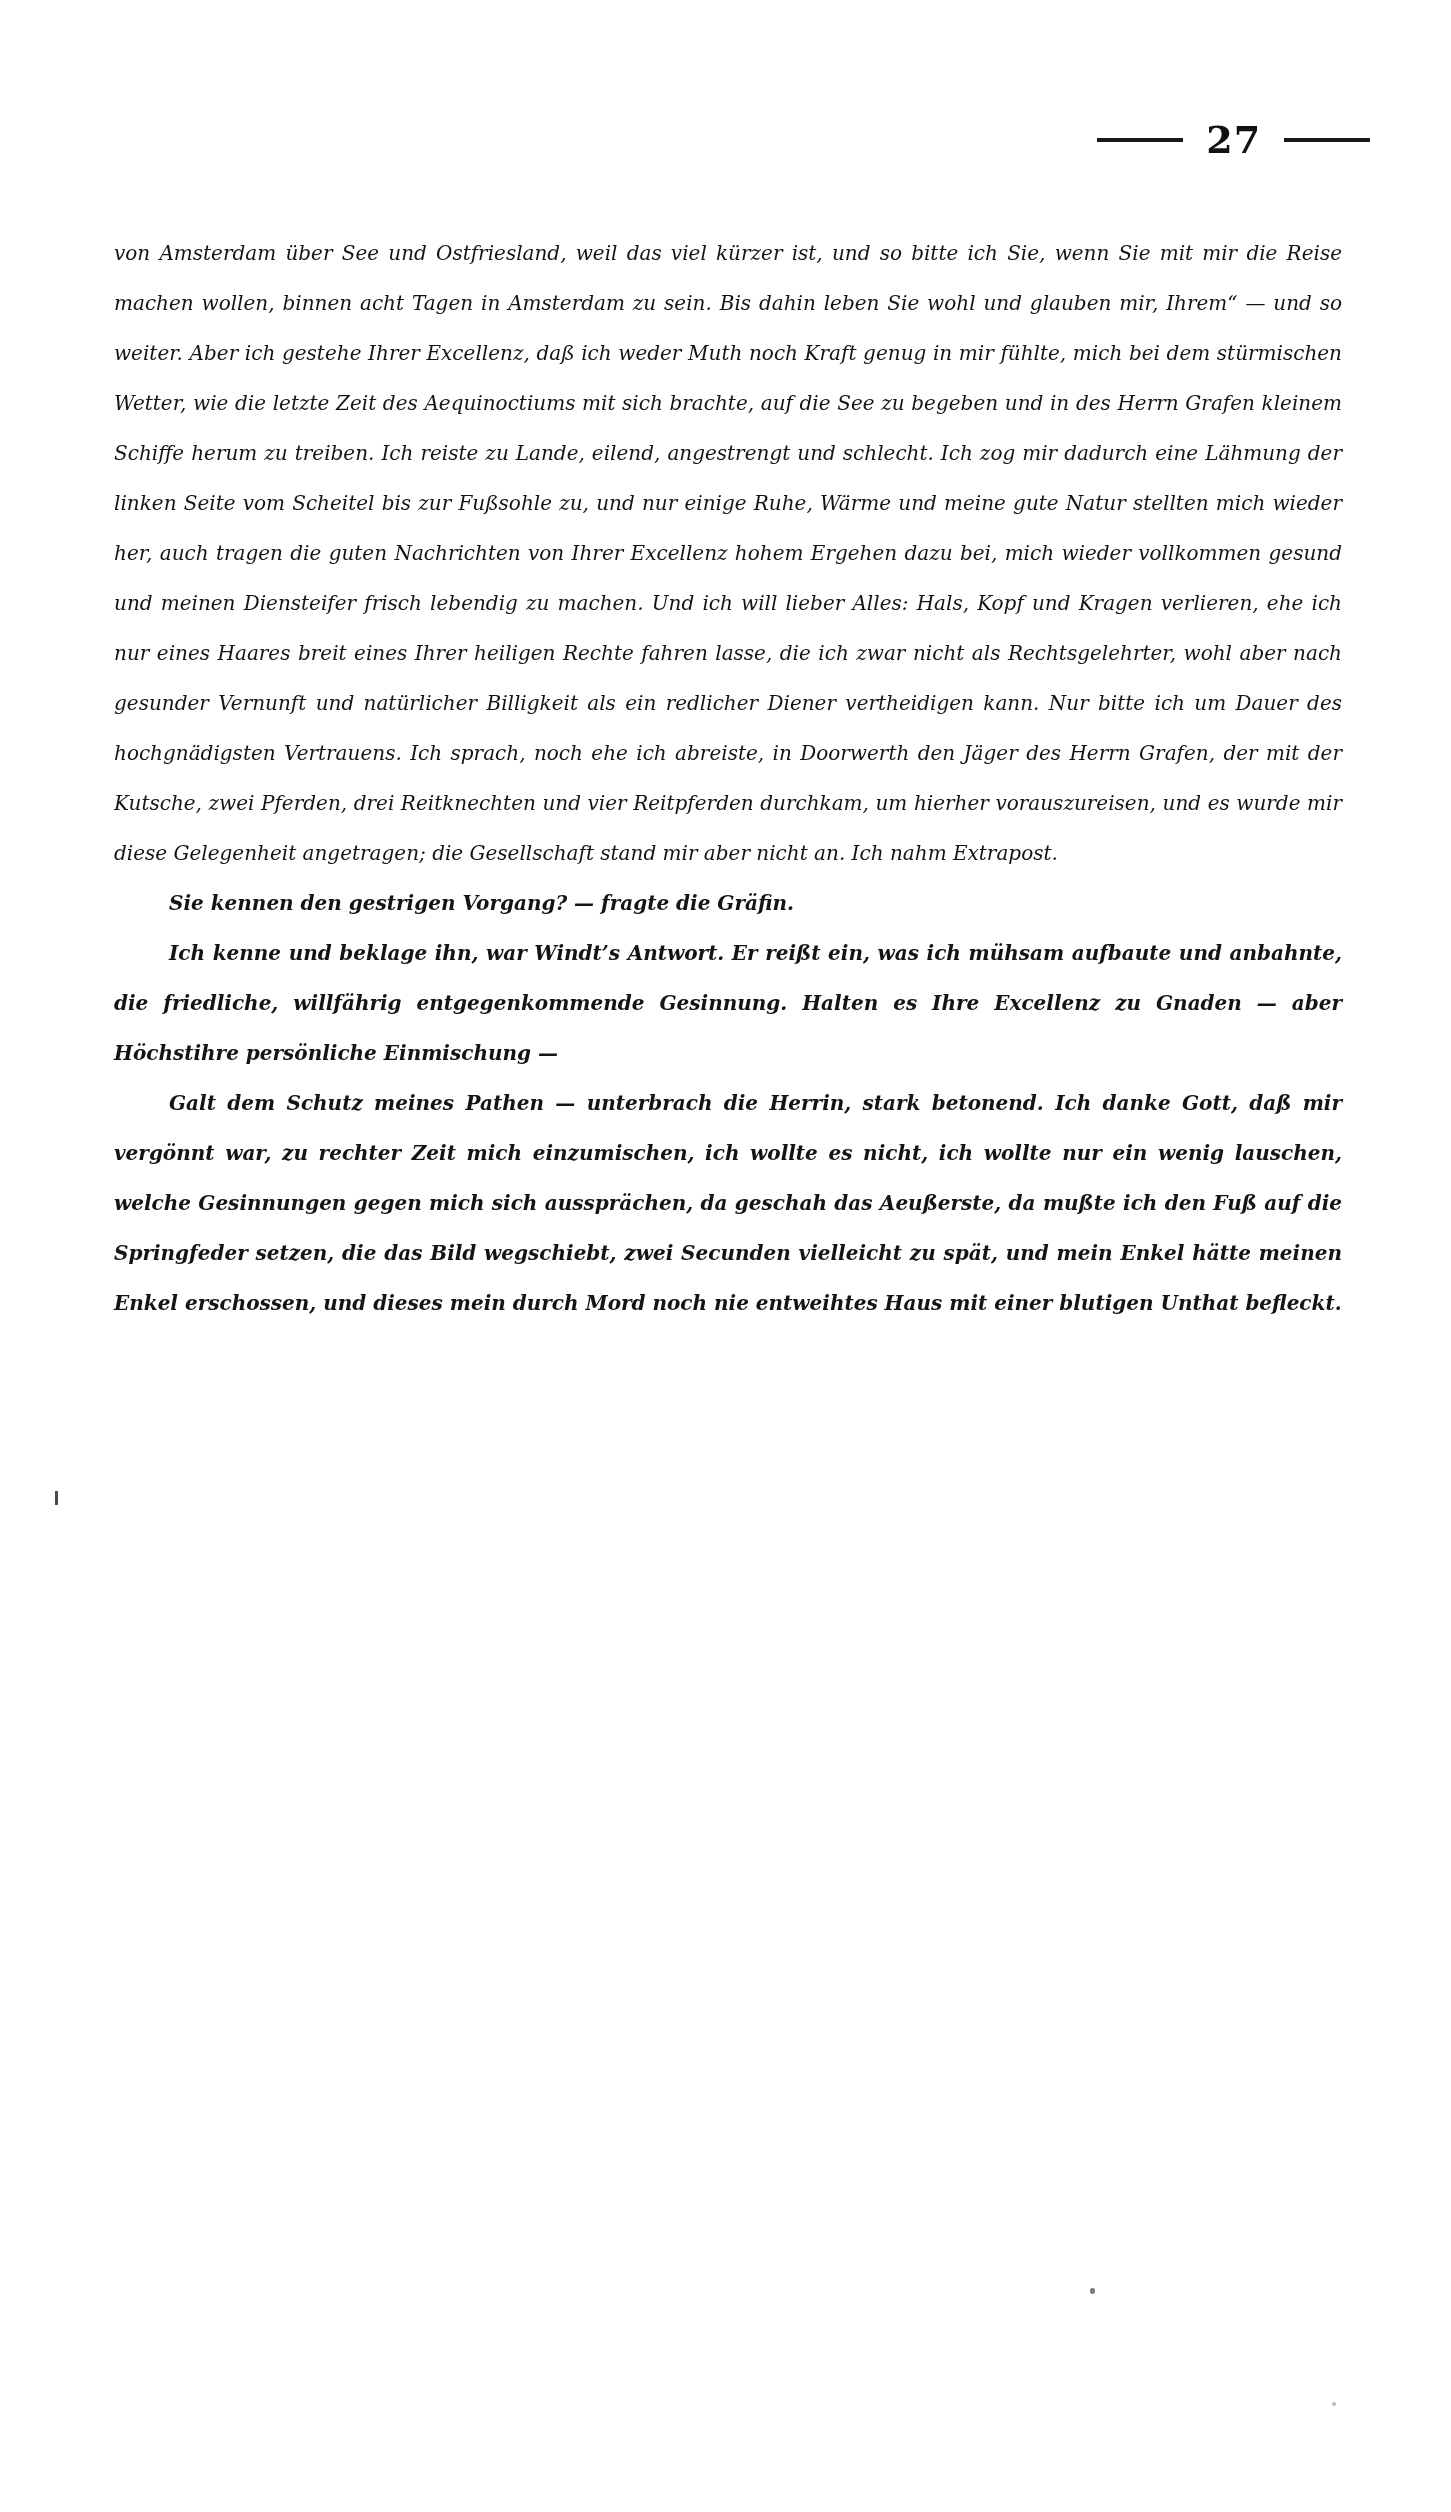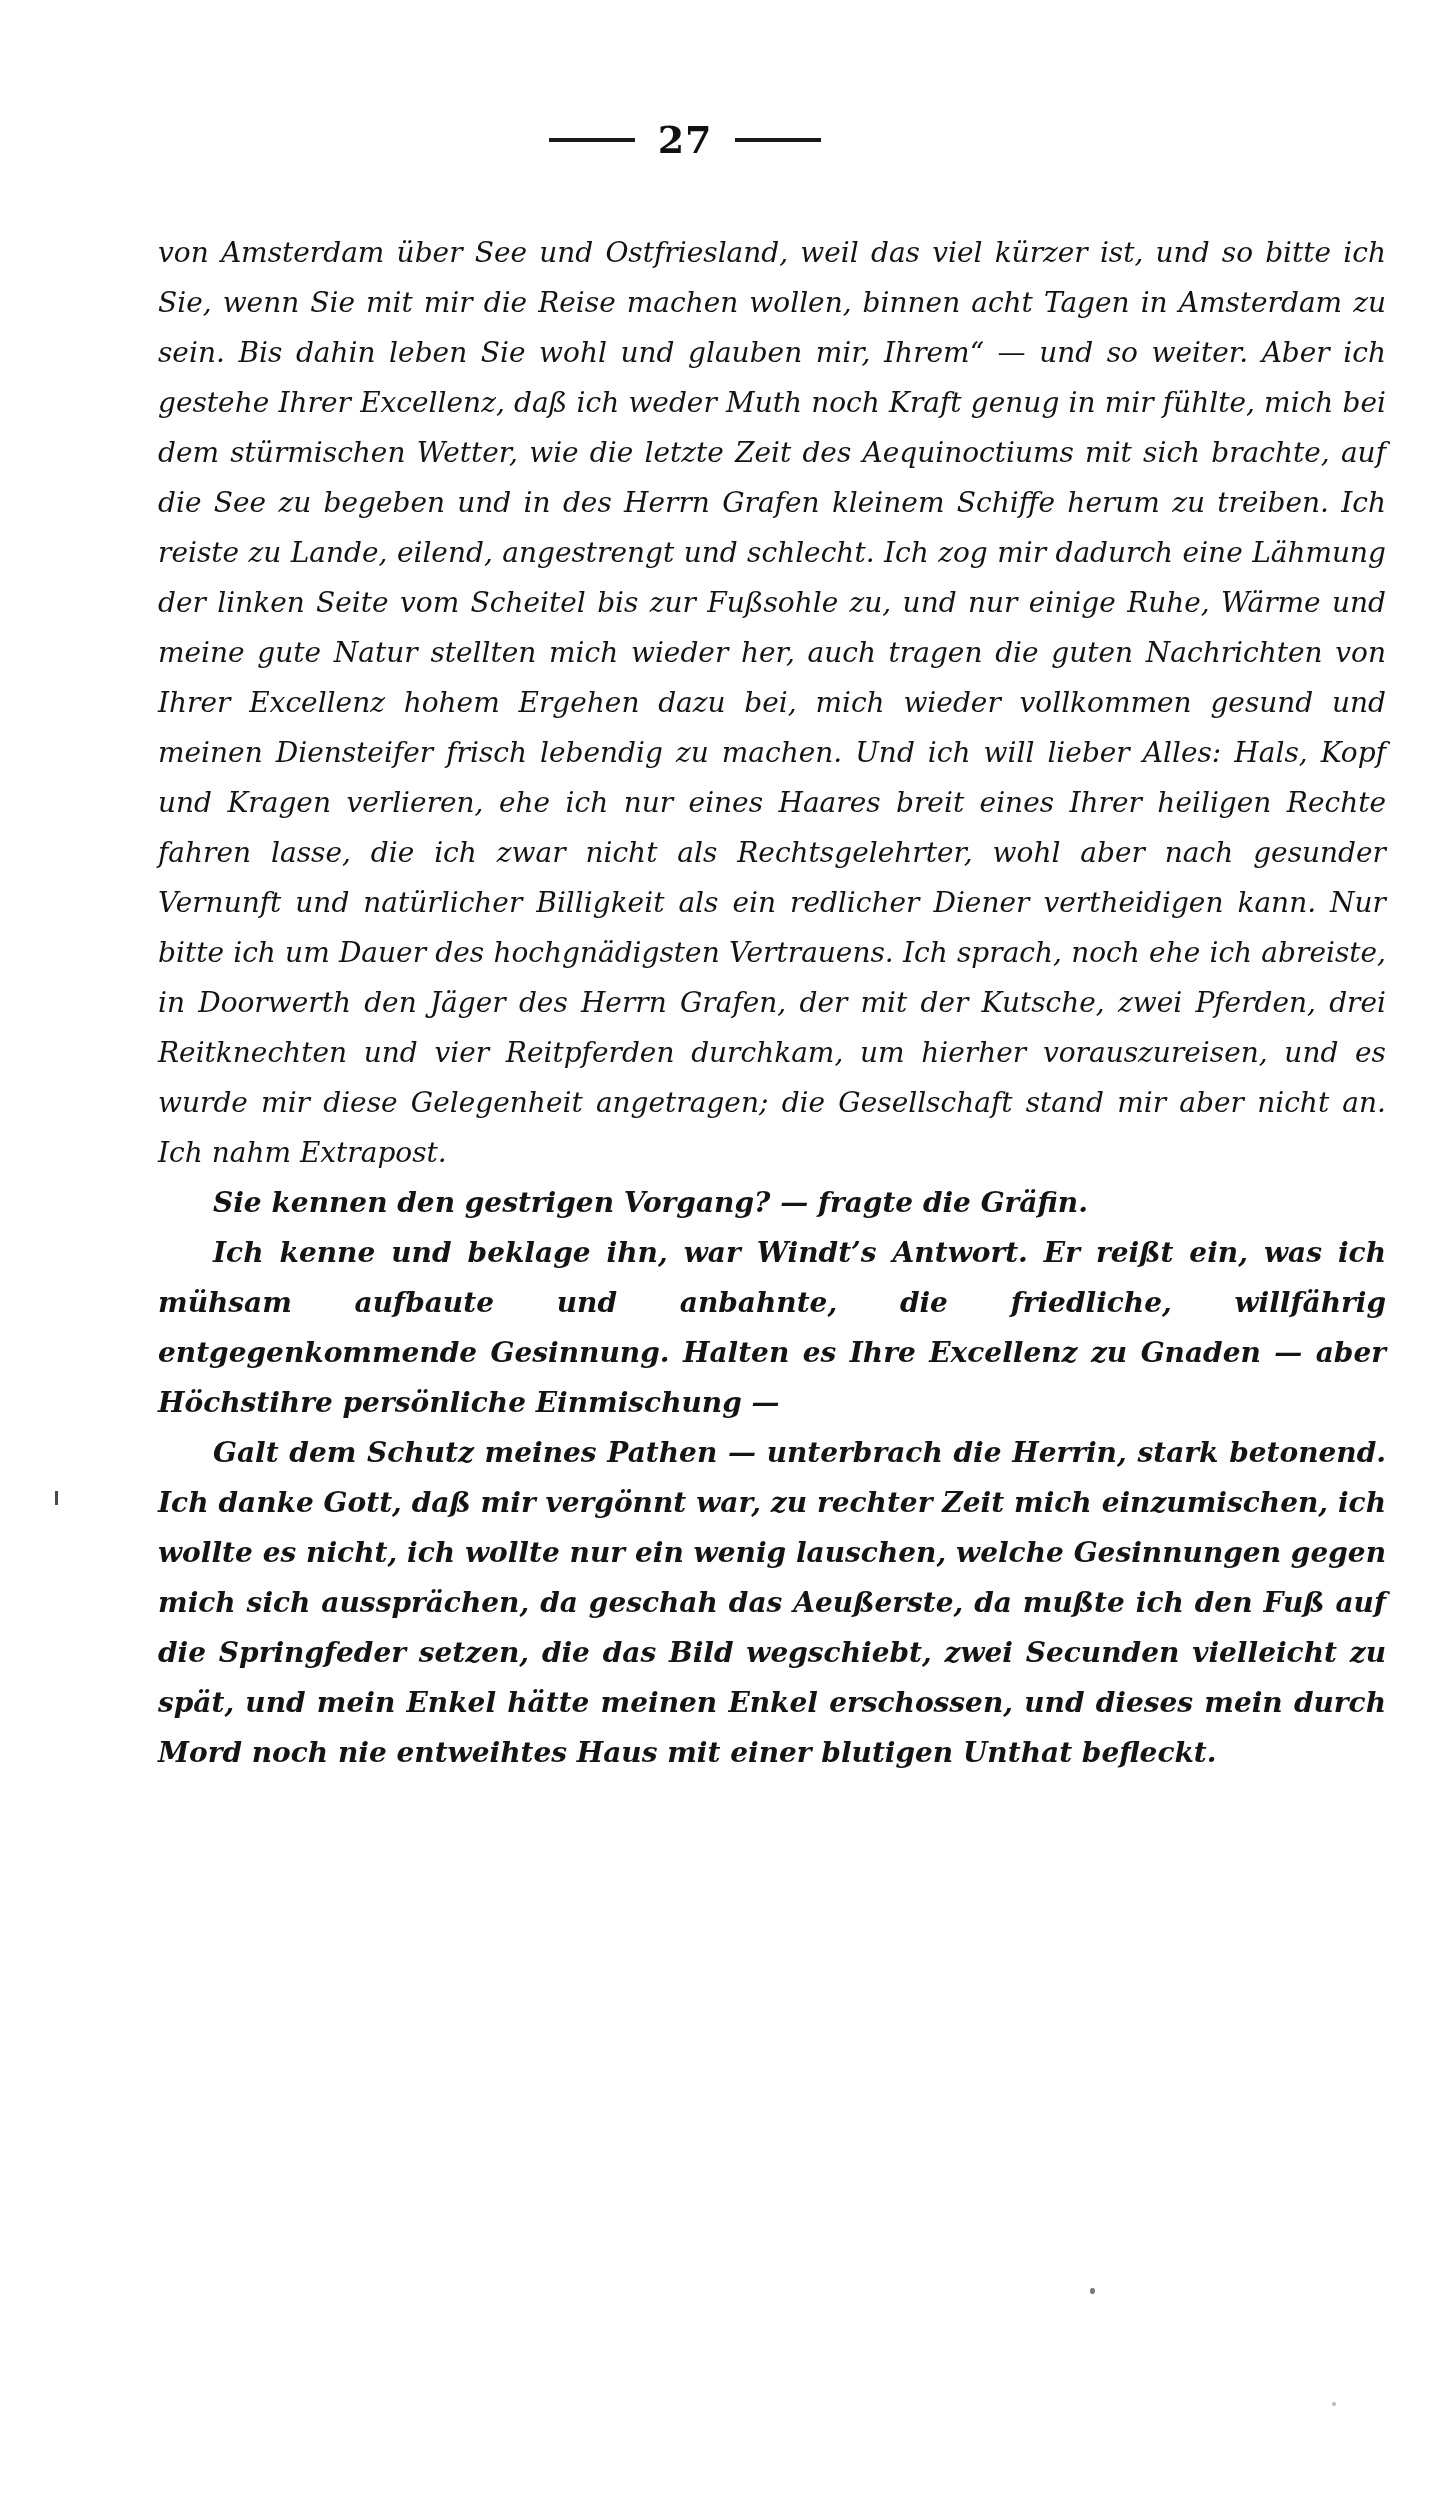--- a/index.html
+++ b/index.html
@@ -22,21 +22,21 @@
     height: 2512px;
     background: #ffffff;
   }
   .page-header {
     position: absolute;
     top: 121px;
     left: 0;
     width: 1370px;
     display: flex;
     align-items: center;
-    justify-content: center;
+    justify-content: flex-end;
     gap: 23px;
   }
   .rule {
     display: block;
     width: 86px;
     height: 3.6px;
     background: #1a1a1a;
   }
   .folio {
     font-family: "DejaVu Serif", serif;
@@ -45,27 +45,26 @@
     letter-spacing: 0.9px;
     line-height: 1;
     color: #111111;
   }
   .body-text {
     position: absolute;
     top: 228px;
     left: 114px;
     width: 1228px;
     font-family: "DejaVu Serif", serif;
-    font-size: 28px;
+    font-size: 20px;
     line-height: 50px;
     color: #141414;
     text-align: justify;
     text-justify: inter-word;
     font-style: italic;
-    margin-left: 44px;
   }
   .para {
     margin: 0;
     text-indent: 0;
     text-align: justify;
     hyphens: manual;
   }
   .para.indent {
     text-indent: 55px;
     font-weight: bold;

